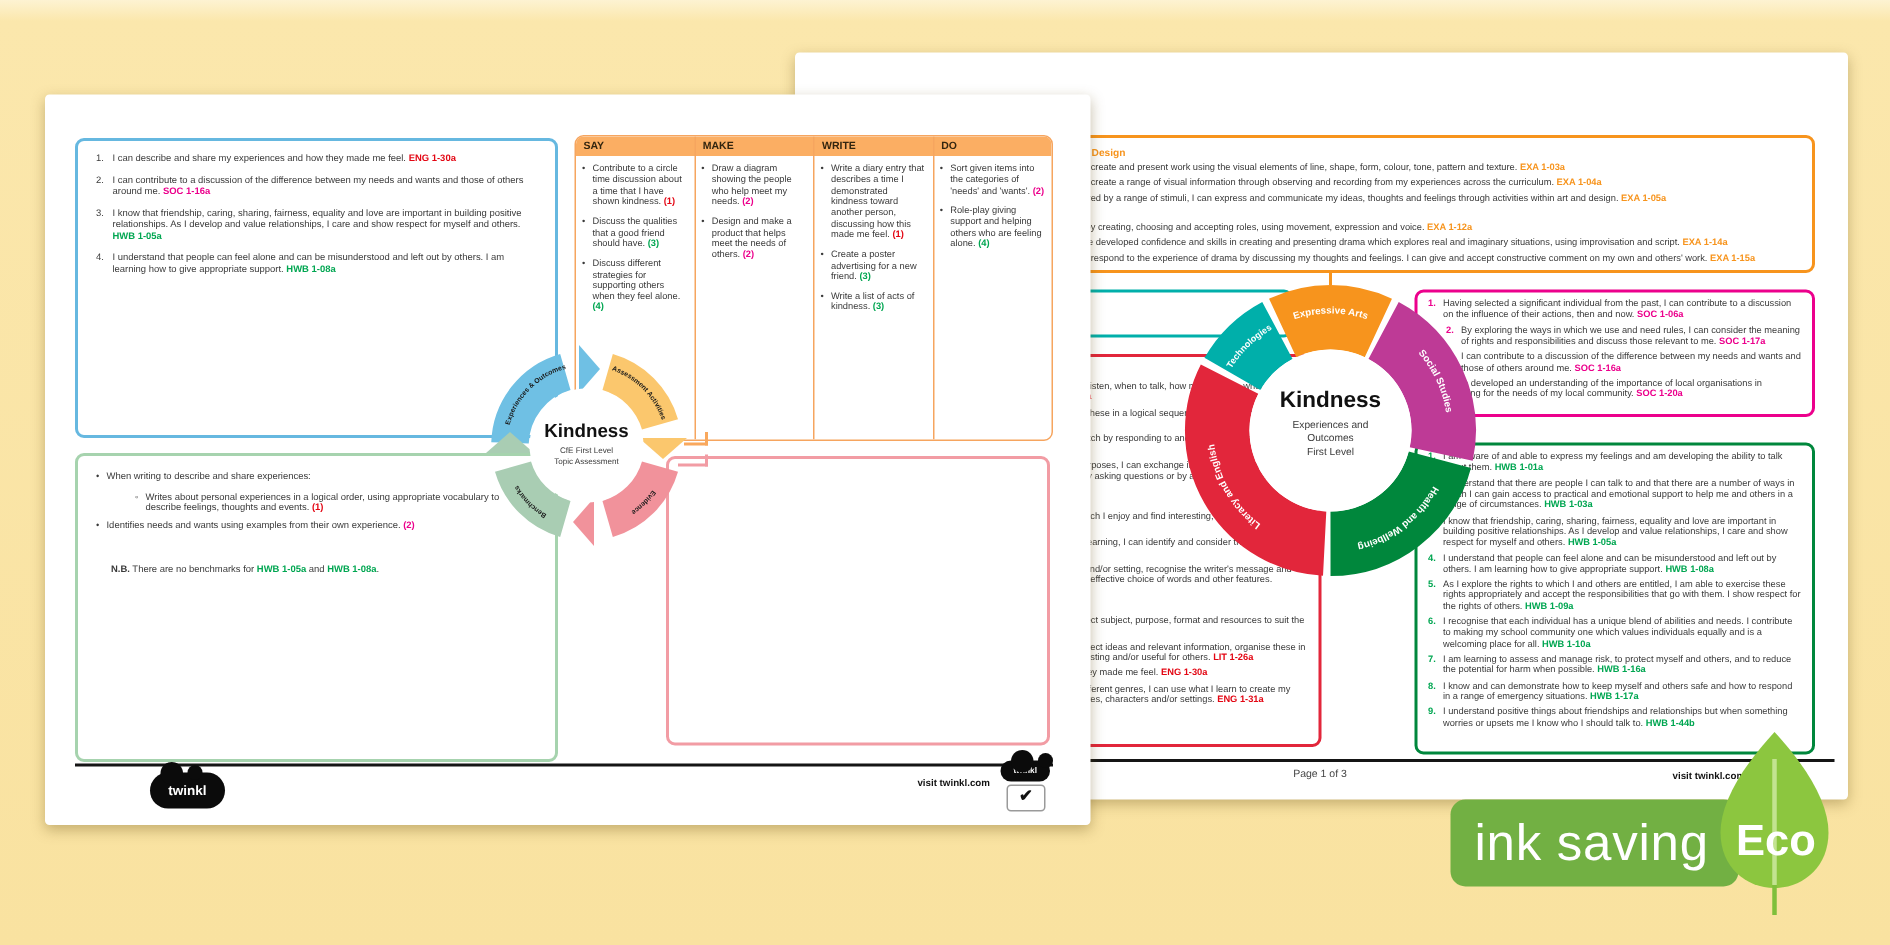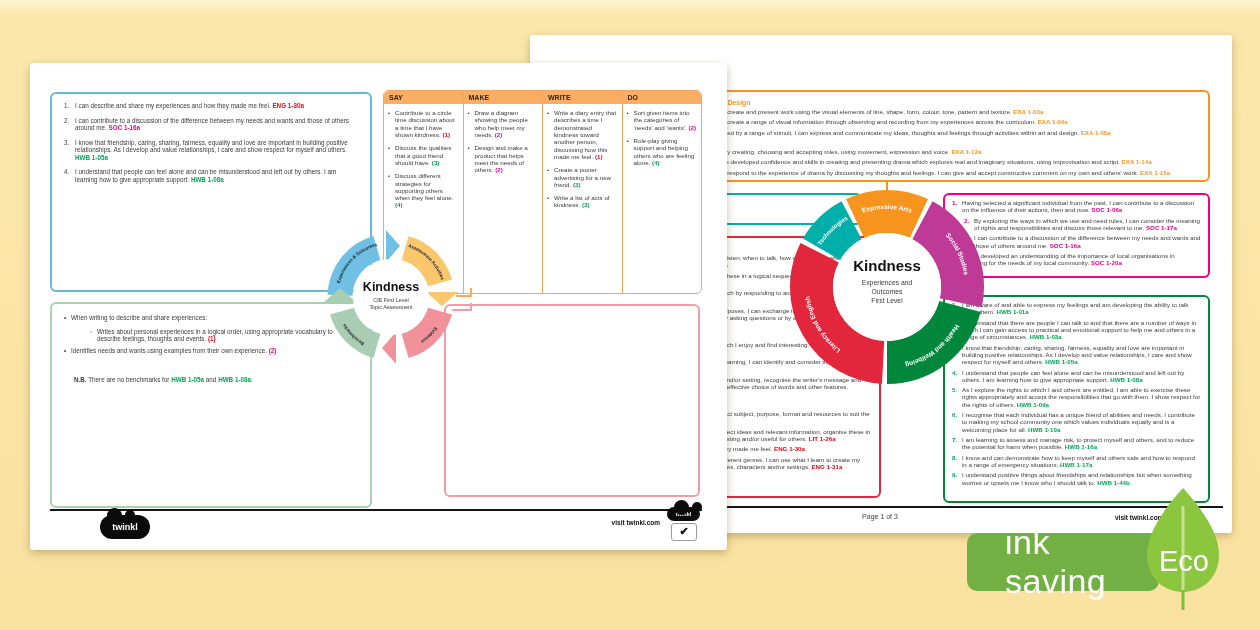--- a/index.html
+++ b/index.html
@@ -33,23 +33,23 @@
   .b2:before{content:"\25E6";position:absolute;left:0;top:0;color:#3a3a3a}
   .hline{position:absolute;background:#151515;height:2px}
   .stub{position:absolute}
   .cloud{position:absolute;background:#0b0b0b;border-radius:12px;color:#fff;font-weight:bold;display:flex;align-items:center;justify-content:center}
   .cloud:before{content:"";position:absolute;top:-7px;left:7px;width:15px;height:15px;background:#0b0b0b;border-radius:50%}
   .cloud:after{content:"";position:absolute;top:-5px;left:25px;width:10px;height:10px;background:#0b0b0b;border-radius:50%}
   .visit{position:absolute;font-size:6.5px;font-weight:bold;color:#111}
   .pageno{position:absolute;font-size:7px;color:#444}
   
   #inkbadge{position:absolute;left:967px;top:533px;width:192px;height:58px;background:#72b043;border-radius:10px;display:flex;align-items:center;z-index:3}
-  #inkbadge .lbl{color:#fff;font-size:34px;padding-left:38px;letter-spacing:.5px}
+  #inkbadge .lbl{color:#fff;font-size:34px;padding-left:16px;letter-spacing:.5px}
   #leafwrap{position:absolute;left:1144px;top:486px;width:78px;height:126px;z-index:4}
-  #ecotext{position:absolute;left:1150px;top:545px;width:68px;text-align:center;color:#fff;font-size:29px;font-weight:normal;z-index:5}
+  #ecotext{position:absolute;left:1150px;top:545px;width:68px;text-align:center;color:#fff;font-size:29px;font-weight:bold;z-index:5}
   svg text{font-family:"Liberation Sans",sans-serif}
 </style>
 </head>
 <body>
 
 <div class="page" id="backpage">
 
   <div class="bx" style="left:160px;top:55px;width:520px;height:92px;border-color:#f7941d;padding:5px 10px">
     <div class="sech c-org">Art and Design</div>
     <div class="t2 li2"><span class="n c-org">1.</span><span>I can create and present work using the visual elements of line, shape, form, colour, tone, pattern and texture.</span> <span class="code c-org">EXA 1-03a</span></div>

